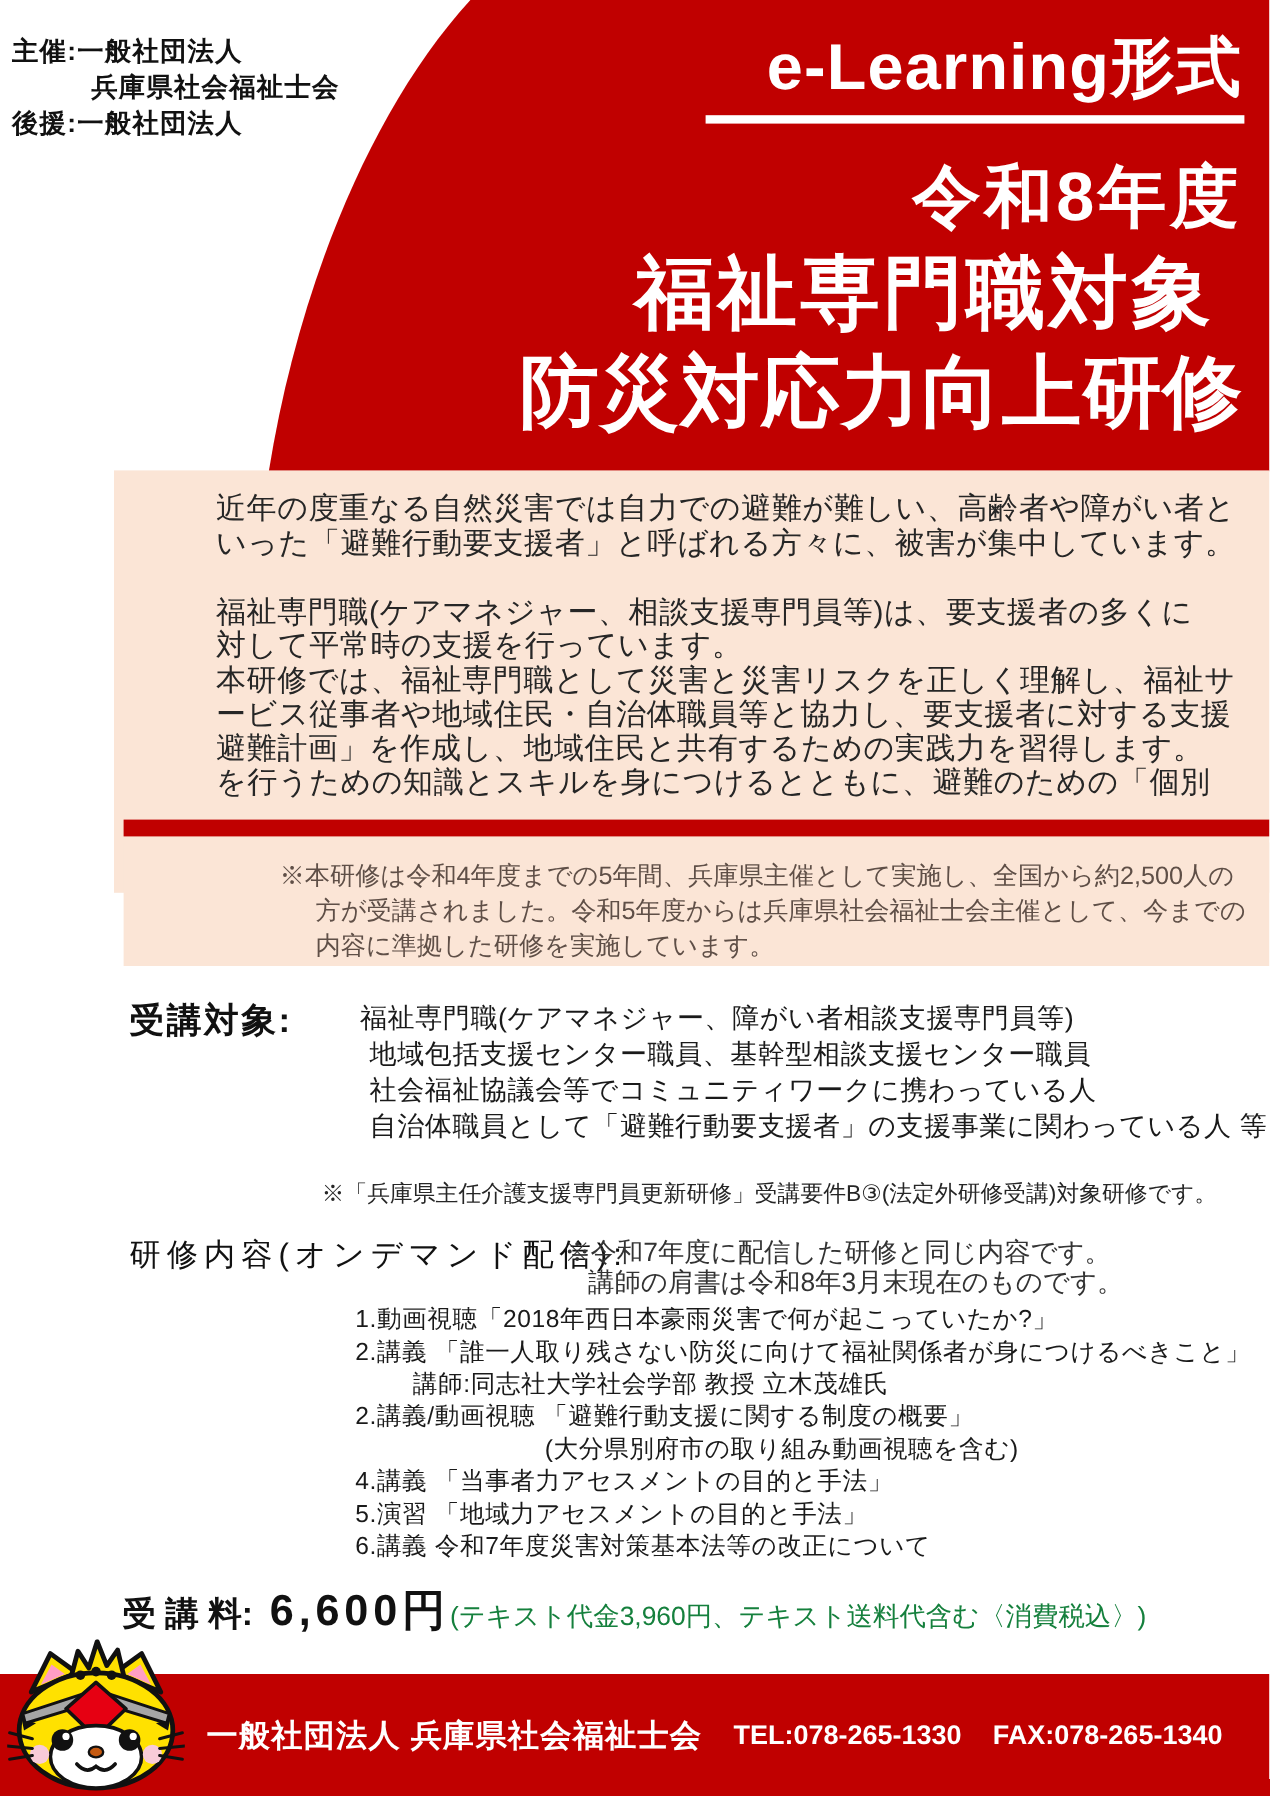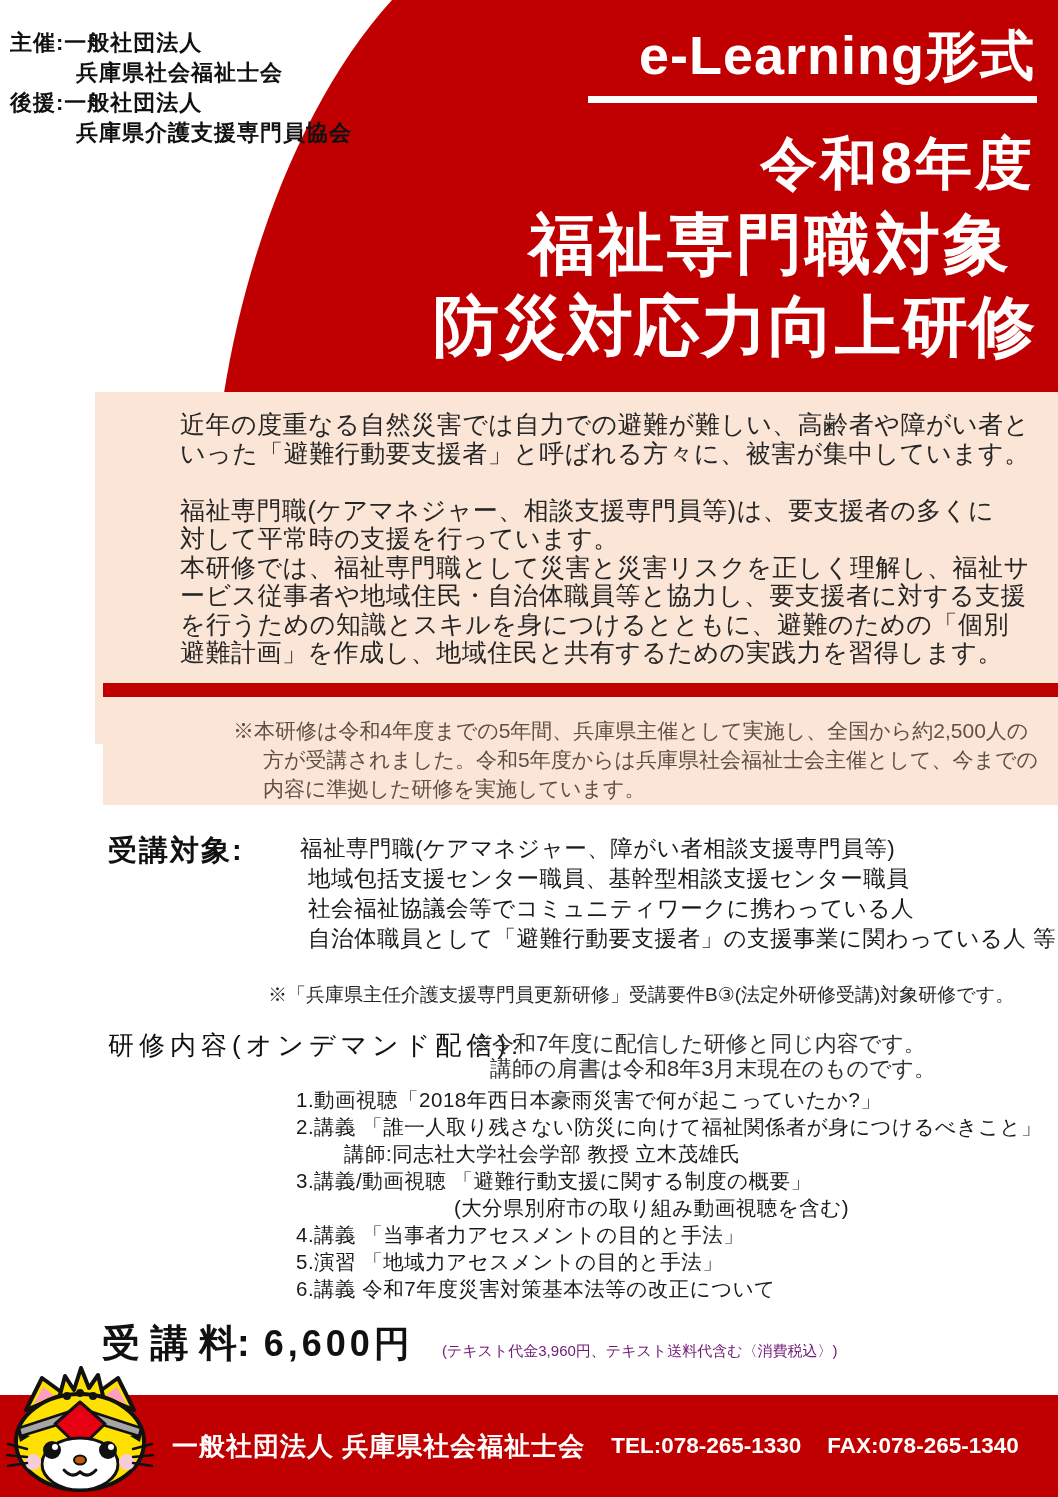--- a/index.html
+++ b/index.html
@@ -51,23 +51,23 @@
   .cont-note { left:470px; top:1031px; font-size:22px; line-height:25px; color:#333;
                white-space:nowrap; }
   .cont-note .hang { padding-left:20px; }
   .cont-list { left:296px; top:1086px; font-size:20.5px; line-height:27px; color:#1a1a1a;
                letter-spacing:0.5px; white-space:nowrap; }
   .cont-list .ind1 { padding-left:48px; }
   .cont-list .ind2 { padding-left:158px; }
 
   
   .fee-row { left:102px; top:1318px; display:flex; align-items:baseline; white-space:nowrap; }
-  .fee-label  { font-size:38px; font-weight:bold; color:#111;text-align:center; }
+  .fee-label  { font-size:28px; font-weight:bold; color:#111;text-align:center; }
   .fee-amount { font-size:36px; font-weight:bold; color:#111; letter-spacing:4px; margin-left:14px; }
-  .fee-note   { font-size:15px; color:#701a75; margin-left:28px; }
+  .fee-note   { font-size:22px; color:#15803d; }
 
   
   .footer-bar { left:0; top:1395px; width:1058px; height:102px; background:#C00000; }
   .footer-text { left:172px; top:0; height:102px; display:flex; align-items:center;
                  color:#ffffff; white-space:nowrap; }
   .f-org { font-size:26px; font-weight:bold; letter-spacing:1px; }
   .f-tel, .f-fax { font-size:22.5px; font-weight:bold; margin-left:26px; }
   .mascot { left:6px; top:1366px; z-index:2; }
 </style>
 </head>
@@ -76,40 +76,39 @@
 <div class="page">
 
   <svg class="abs header-shape" width="1058" height="393" viewBox="0 0 1058 393">
     <path d="M392,0 H1058 V393 H224 C248,242 308,92 392,0 Z" fill="#C00000"></path>
   </svg>
 
   <div class="abs organizers">
     <div>主催:一般社団法人</div>
     <div class="indent">兵庫県社会福祉士会</div>
     <div>後援:一般社団法人</div>
-    <div class="indent">兵庫県介護支援専門員協会</div>
   </div>
 
   <div class="abs hdr-text fmt">e-Learning形式</div>
   <div class="abs fmt-underline"></div>
   <div class="abs hdr-text year">令和8年度</div>
   <div class="abs hdr-text title1">福祉専門職対象</div>
   <div class="abs hdr-text title2">防災対応力向上研修</div>
 
   <div class="abs intro-box">
     <div class="abs intro-text">
       <div class="iline">近年の度重なる自然災害では自力での避難が難しい、高齢者や障がい者と</div>
       <div class="iline">いった「避難行動要支援者」と呼ばれる方々に、被害が集中しています。</div>
       <div class="iline"></div>
       <div class="iline">福祉専門職(ケアマネジャー、相談支援専門員等)は、要支援者の多くに</div>
       <div class="iline">対して平常時の支援を行っています。</div>
       <div class="iline">本研修では、福祉専門職として災害と災害リスクを正しく理解し、福祉サ</div>
       <div class="iline">ービス従事者や地域住民・自治体職員等と協力し、要支援者に対する支援</div>
+      <div class="iline">避難計画」を作成し、地域住民と共有するための実践力を習得します。</div>
       <div class="iline">を行うための知識とスキルを身につけるとともに、避難のための「個別</div>
-      <div class="iline">避難計画」を作成し、地域住民と共有するための実践力を習得します。</div>
     </div>
   </div>
 
   <div class="abs divider-bar"></div>
 
   <div class="abs note-box">
     <div class="abs note-text">
       <div>※本研修は令和4年度までの5年間、兵庫県主催として実施し、全国から約2,500人の</div>
       <div class="hang">方が受講されました。令和5年度からは兵庫県社会福祉士会主催として、今までの</div>
       <div class="hang">内容に準拠した研修を実施しています。</div>
@@ -128,21 +127,21 @@
 
   <div class="abs cont-label">研修内容(オンデマンド配信):</div>
   <div class="abs cont-note">
     <div>※令和7年度に配信した研修と同じ内容です。</div>
     <div class="hang">講師の肩書は令和8年3月末現在のものです。</div>
   </div>
   <div class="abs cont-list">
     <div>1.動画視聴「2018年西日本豪雨災害で何が起こっていたか?」</div>
     <div>2.講義 「誰一人取り残さない防災に向けて福祉関係者が身につけるべきこと」</div>
     <div class="ind1">講師:同志社大学社会学部 教授 立木茂雄氏</div>
-    <div>3.講義/動画視聴 「避難行動支援に関する制度の概要」</div>
+    <div>2.講義/動画視聴 「避難行動支援に関する制度の概要」</div>
     <div class="ind2">(大分県別府市の取り組み動画視聴を含む)</div>
     <div>4.講義 「当事者力アセスメントの目的と手法」</div>
     <div>5.演習 「地域力アセスメントの目的と手法」</div>
     <div>6.講義 令和7年度災害対策基本法等の改正について</div>
   </div>
 
   <div class="abs fee-row">
     <span class="fee-label">受 講 料:</span>
     <span class="fee-amount">6,600円</span>
     <span class="fee-note">(テキスト代金3,960円、テキスト送料代含む〈消費税込〉)</span>

